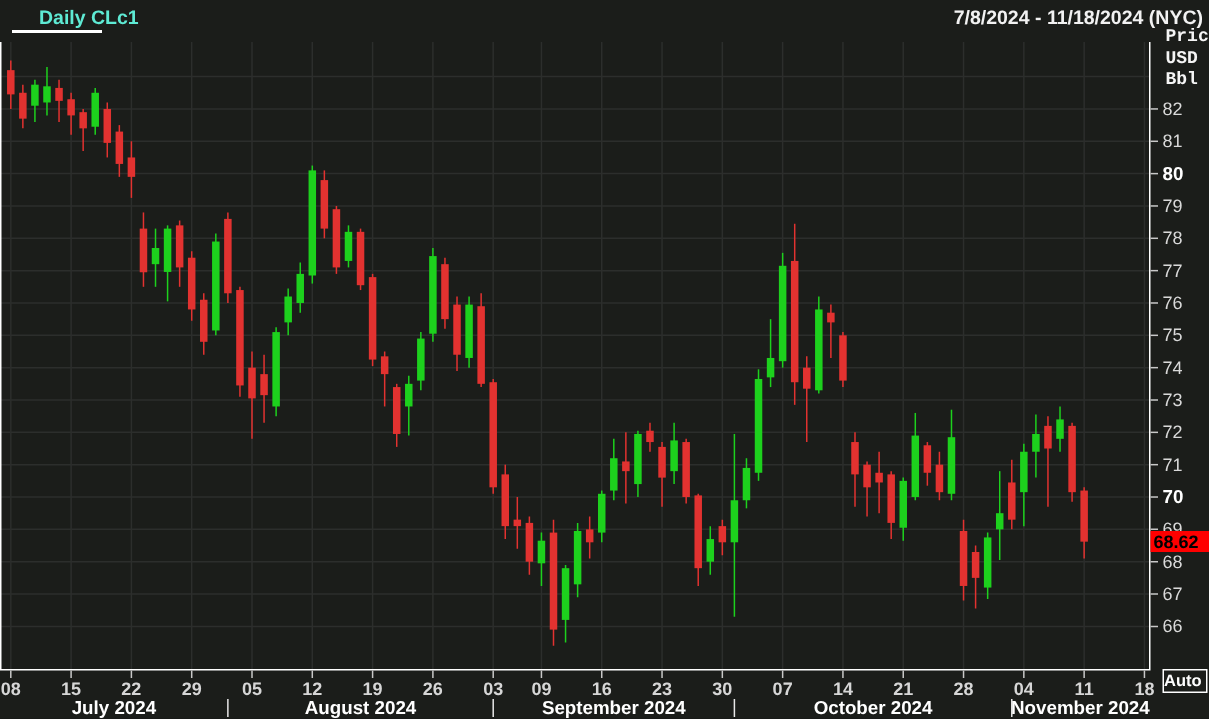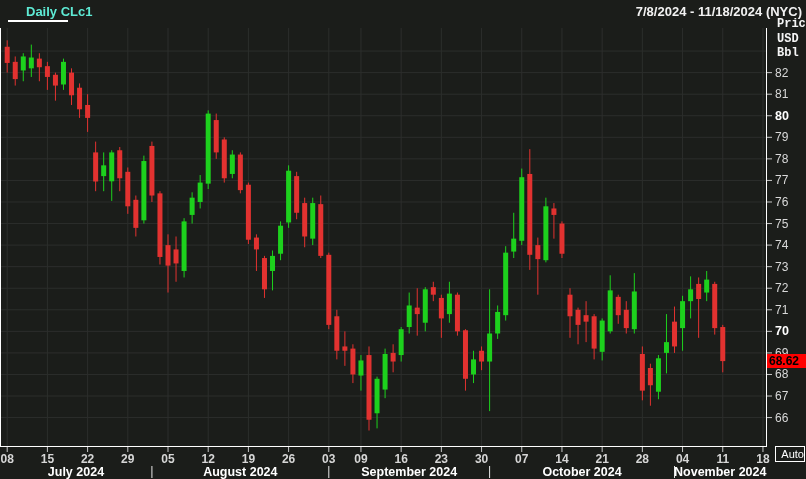--- a/index.html
+++ b/index.html
@@ -8,21 +8,21 @@
        background:#1b1d1a;-webkit-font-smoothing:antialiased;}
   .hdr-title{position:absolute;left:8px;top:4px;font-size:13px;font-weight:bold;color:#5eead4;margin-left:18px;}
   .hdr-underline{position:absolute;left:8px;top:20px;width:60px;height:2px;background:#ffffff;}
   .hdr-range{position:absolute;right:4px;top:4px;font-size:13px;font-weight:700;color:#f2f2f2;}
   .axis-units{position:absolute;left:777px;top:17px;line-height:14.5px;
               font-size:12px;font-weight:bold;color:#f5f5f5;font-family:Liberation Mono, monospace;}
   .last-price{position:absolute;left:767px;width:39px;height:14px;background:#ff0000;
               color:#000000;font-size:12px;font-weight:bold;line-height:14px;padding-left:2px;}
   .auto-box{position:absolute;left:775px;top:446px;width:28px;height:14px;
             border:1px solid #ffffff;color:#ffffff;background:#1b1d1a;
-            font-size:11px;font-weight:normal;text-align:right;line-height:14px;}
+            font-size:11px;font-weight:bold;text-align:left;line-height:14px;}
   svg{position:absolute;left:0;top:0;}
 </style>
 </head>
 <body>
 
 <svg id="chart-svg" width="806" height="479">
     <rect x="0" y="0" width="806" height="479" fill="#1b1d1a"></rect>
     <g>
       <line x1="0" y1="417.58919999999983" x2="766" y2="417.58919999999983" stroke="#2c2e2c" stroke-width="1"></line>
       <line x1="0" y1="396.02919999999983" x2="766" y2="396.02919999999983" stroke="#2c2e2c" stroke-width="1"></line>

